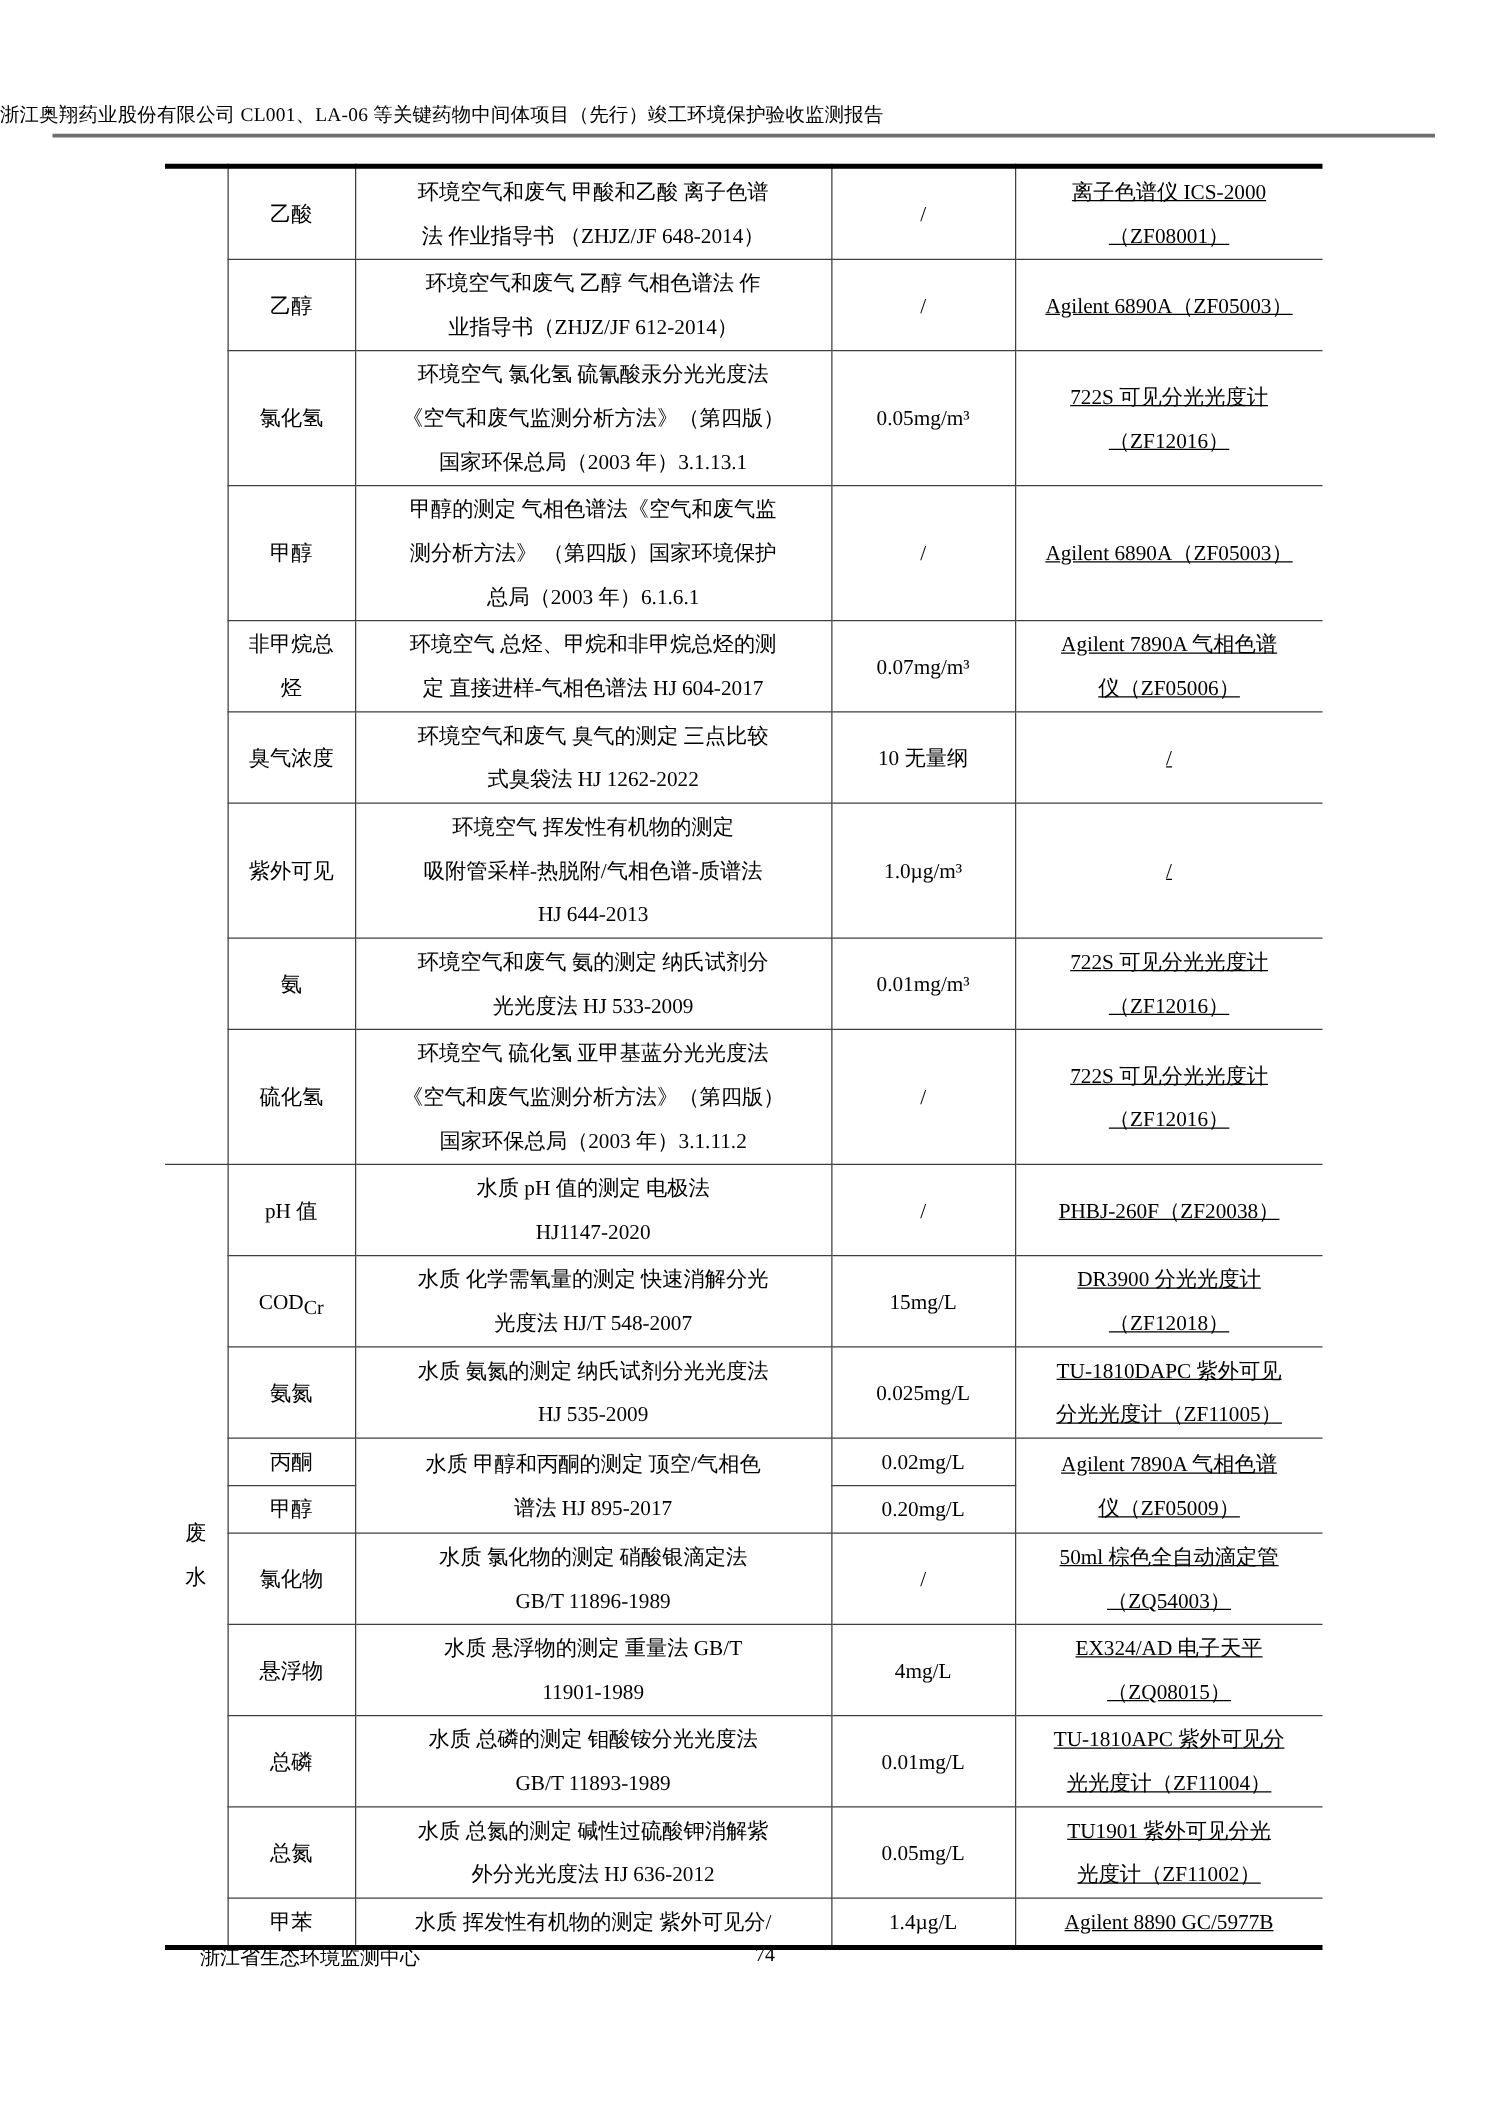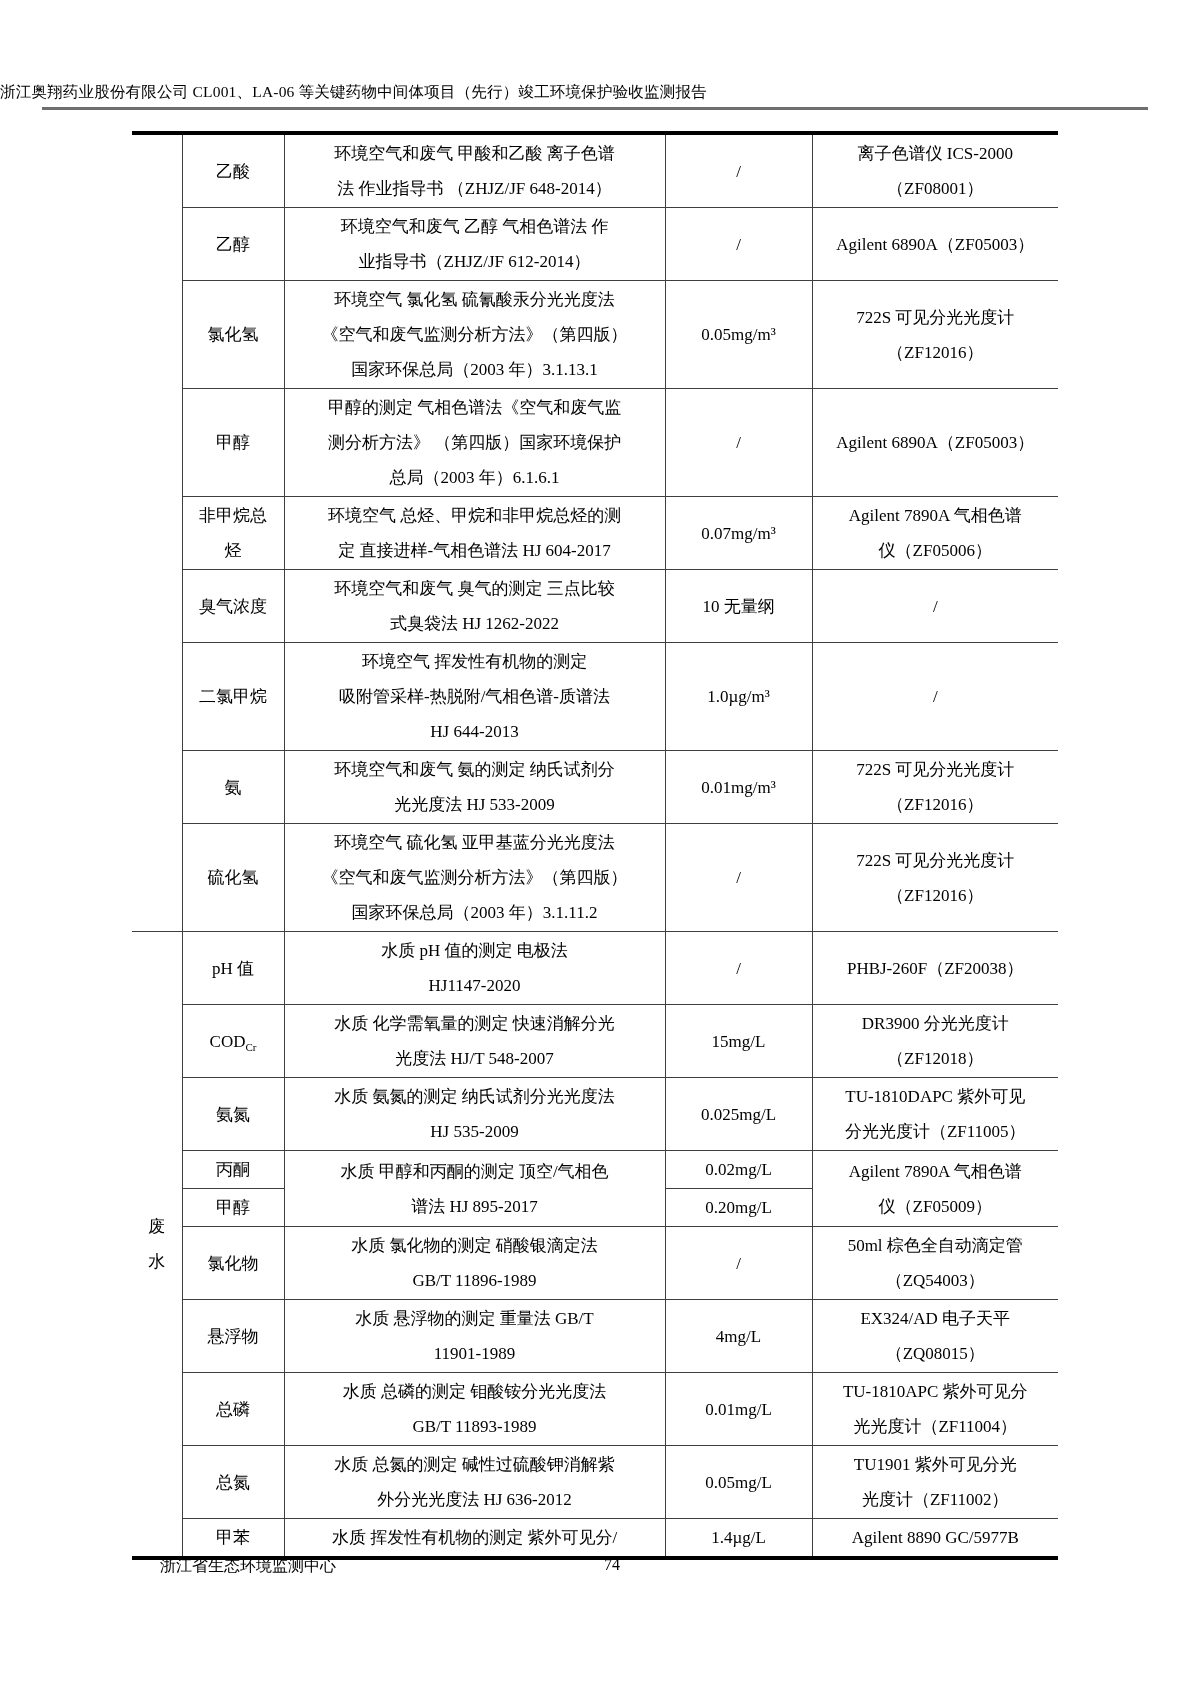--- a/index.html
+++ b/index.html
@@ -36,22 +36,22 @@
   table.methods td {
     border: 1px solid #3f3f3f;
     text-align: center;
     vertical-align: middle;
     white-space: pre-line;
     line-height: 35px;
     padding: 1px 2px;
     overflow: hidden;
   }
   table.methods td.category { border-left: none; }
-  table.methods td.instrument { border-right: none; }
-  table.methods td sub { font-size: 11px; line-height: 0; }
+  table.methods td.instrument { border-right: none; text-decoration: underline; }
+  table.methods td sub { font-size: 16px; line-height: 0; }
   .footer {
     position: absolute;
     top: 1556px; left: 0; width: 100%;
     font-size: 16px;
   }
   .footer-left {
     position: absolute; left: 160px; top: 0; text-align: right;
   }
   .footer-page {
     position: absolute; left: 17px; top: 0; width: 100%;
@@ -116,21 +116,21 @@
 仪（ZF05006）</td>
       </tr>
       <tr>
         <td class="cell param">臭气浓度</td>
         <td class="cell method">环境空气和废气 臭气的测定 三点比较
 式臭袋法 HJ 1262-2022</td>
         <td class="cell limit">10 无量纲</td>
         <td class="cell instrument">/</td>
       </tr>
       <tr>
-        <td class="cell param">二氯甲烷</td>
+        <td class="cell param">紫外可见</td>
         <td class="cell method">环境空气 挥发性有机物的测定
 吸附管采样-热脱附/气相色谱-质谱法
 HJ 644-2013</td>
         <td class="cell limit">1.0µg/m³</td>
         <td class="cell instrument">/</td>
       </tr>
       <tr>
         <td class="cell param">氨</td>
         <td class="cell method">环境空气和废气 氨的测定 纳氏试剂分
 光光度法 HJ 533-2009</td>

